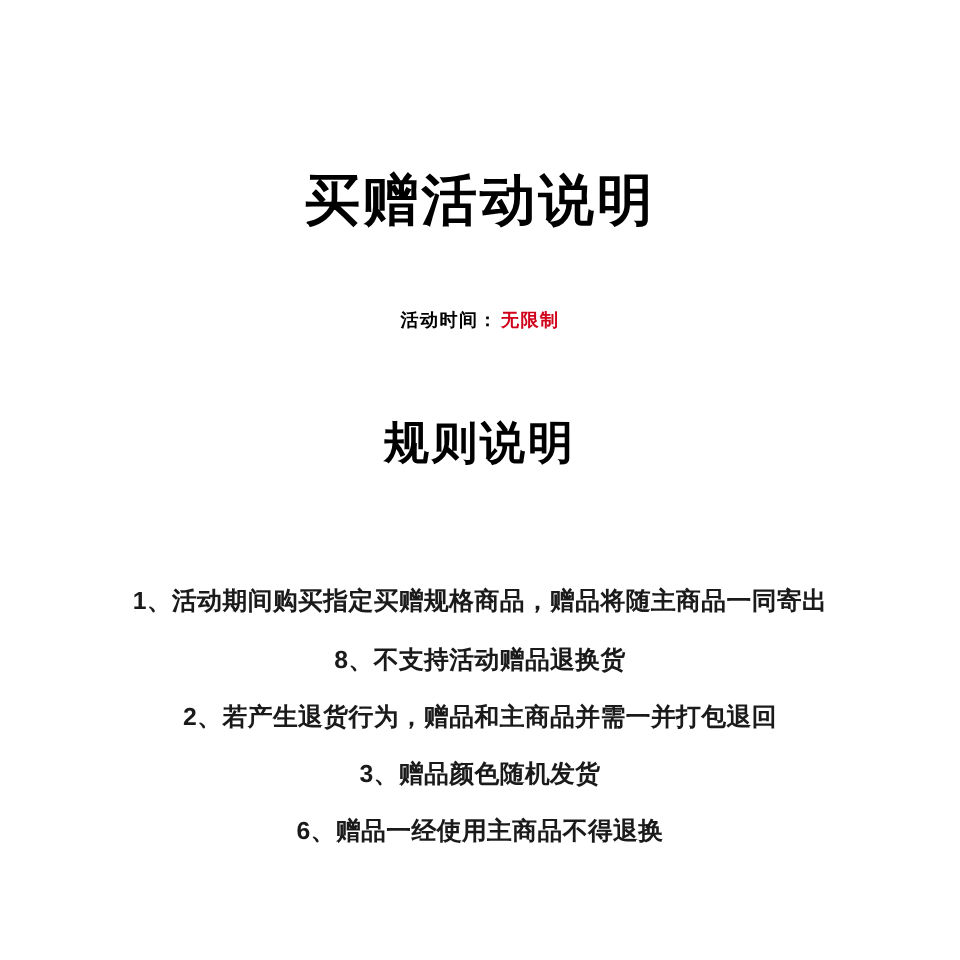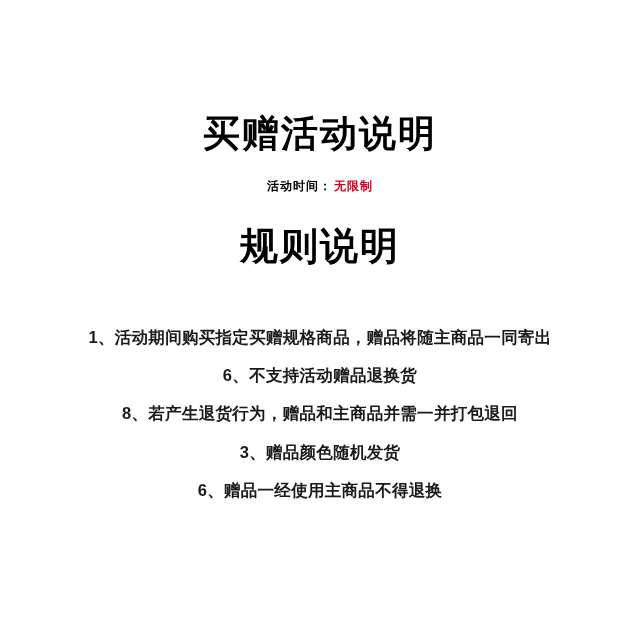--- a/index.html
+++ b/index.html
@@ -15,20 +15,21 @@
     overflow: hidden;
   }
   .page {
     width: 640px;
     height: 640px;
     box-sizing: border-box;
     display: flex;
     flex-direction: column;
     align-items: center;
     padding-top: 112px;
+    gap: 27px;
   }
   .main-title {
     font-size: 37px;
     font-weight: bold;
     letter-spacing: 2px;
     color: #000000;
     line-height: 1.2;
     text-align: center;
     margin: 0;
   }
@@ -46,21 +47,21 @@
   .time-label {
     color: #000000;
   }
   .time-value {
     color: #d0021b;
     margin-left: 2px;
     text-align: center;
   }
   .section-title {
     margin-top: 26px;
-    font-size: 38px;
+    font-size: 30px;
     font-weight: bold;
     color: #000000;
     letter-spacing: 2px;
     text-align: center;
   }
   .rules {
     margin-top: 22px;
     width: 100%;
     display: flex;
     flex-direction: column;
@@ -89,19 +90,19 @@
 
   <div class="time-line">
     <span class="time-label">活动时间：</span>
     <span class="time-value">无限制</span>
   </div>
 
   <h2 class="section-title">规则说明</h2>
 
   <div class="rules">
     <div class="rule-item">1、活动期间购买指定买赠规格商品，赠品将随主商品一同寄出</div>
-    <div class="rule-item">6、不支持活动赠品退换货</div>
-    <div class="rule-item">8、若产生退货行为，赠品和主商品并需一并打包退回</div>
+    <div class="rule-item">8、不支持活动赠品退换货</div>
+    <div class="rule-item">2、若产生退货行为，赠品和主商品并需一并打包退回</div>
     <div class="rule-item">3、赠品颜色随机发货</div>
     <div class="rule-item">6、赠品一经使用主商品不得退换</div>
   </div>
 
 </div>
 
 </body></html>

